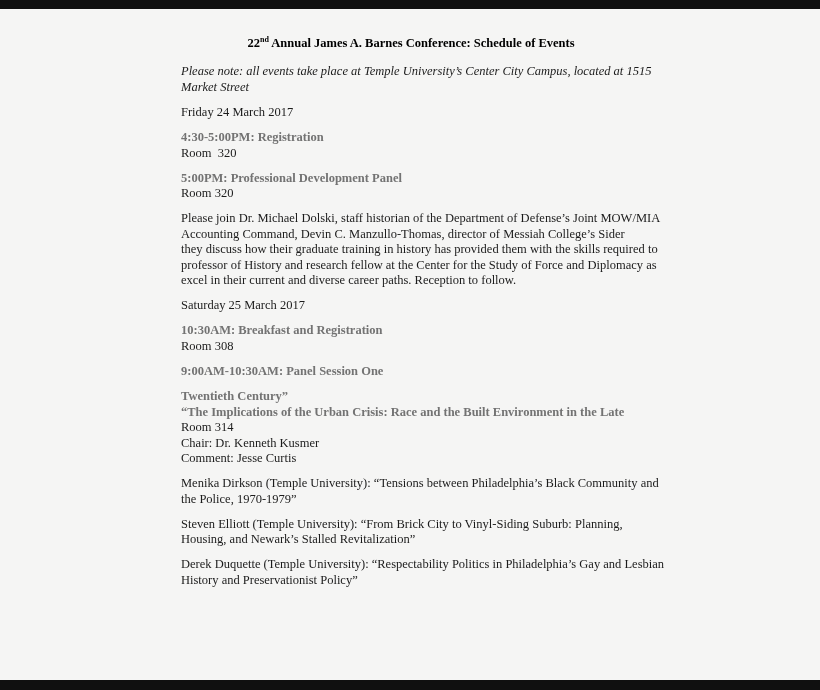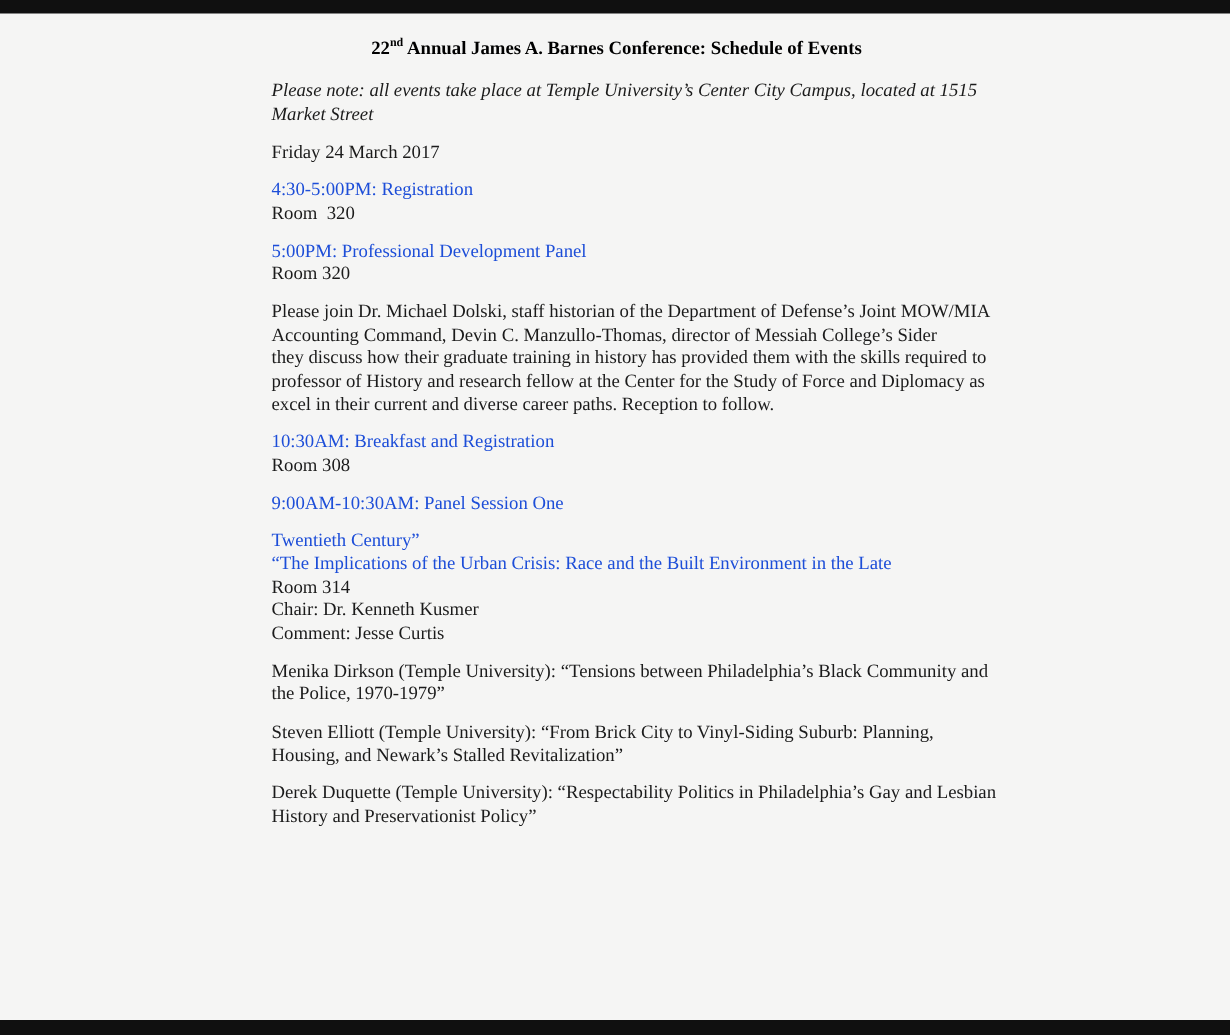--- a/index.html
+++ b/index.html
@@ -23,39 +23,39 @@
     background: #101010;
   }
   .letterbox.top { top: 0; height: 9px; }
   .letterbox.bottom { bottom: 0; height: 10px; }
 
   .doc-content {
     position: absolute;
     top: 9px;
     left: 181px;
     width: 460px;
-    padding-top: 16px;
+    padding-top: 27px;
     font-size: 12.5px;
     line-height: 15.4px;
   }
   .block { margin: 0 0 9.8px 0; }
   .doc-title {
     text-align: center;
     font-weight: bold;
     color: #000000;
     white-space: pre;
     margin-bottom: 13px;
   }
   .doc-title sup {
     font-size: 8px;
     line-height: 0;
   }
   .line { white-space: pre; }
   .italic .line { font-style: italic; }
-  .bold, .bold .line { font-weight: normal; color: #1d4ed8; }
+  .bold, .bold .line { font-weight: bold; color: #737373; }
 </style>
 </head>
 <body>
 
 <div class="page">
   <div class="letterbox top"></div>
 
   <div class="doc-content">
 
     <div class="doc-title"><span>22</span><sup>nd</sup><span> Annual James A. Barnes Conference: Schedule of Events</span></div>
@@ -80,20 +80,23 @@
     </div>
 
     <div class="block">
         <div class="line">Please join Dr. Michael Dolski, staff historian of the Department of Defense’s Joint MOW/MIA</div>
         <div class="line">Accounting Command, Devin C. Manzullo-Thomas, director of Messiah College’s Sider</div>
         <div class="line">they discuss how their graduate training in history has provided them with the skills required to</div>
         <div class="line">professor of History and research fellow at the Center for the Study of Force and Diplomacy as</div>
         <div class="line">excel in their current and diverse career paths. Reception to follow.</div>
       </div>
 
+    <div class="block">
+      <div class="line">Saturday 25 March 2017</div>
+    </div>
 
     <div class="block">
       <div class="line bold">10:30AM: Breakfast and Registration</div>
       <div class="line">Room 308</div>
     </div>
 
     <div class="block">
       <div class="line bold">9:00AM-10:30AM: Panel Session One</div>
     </div>
 

